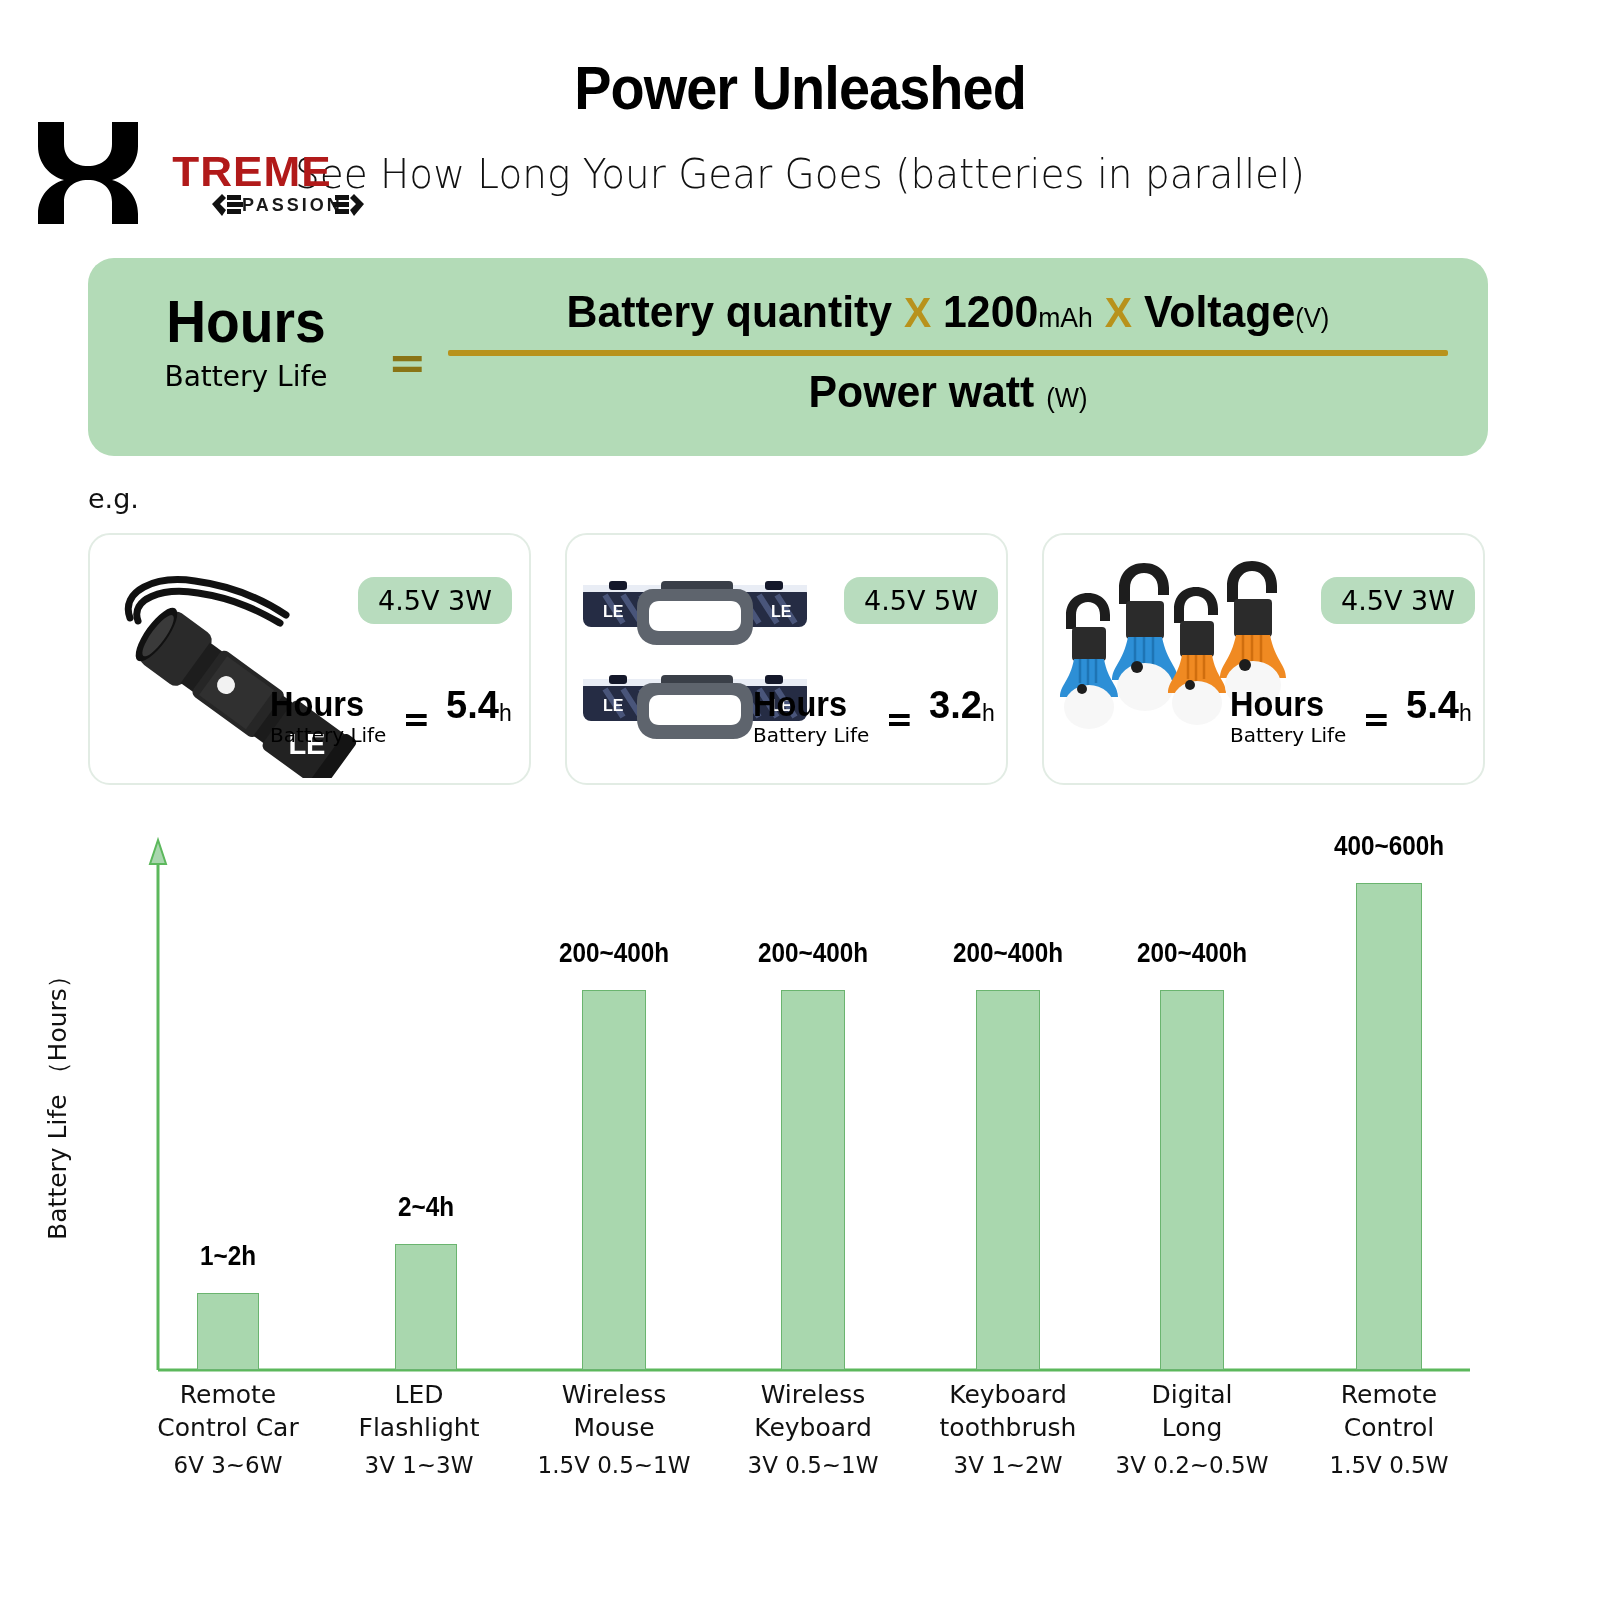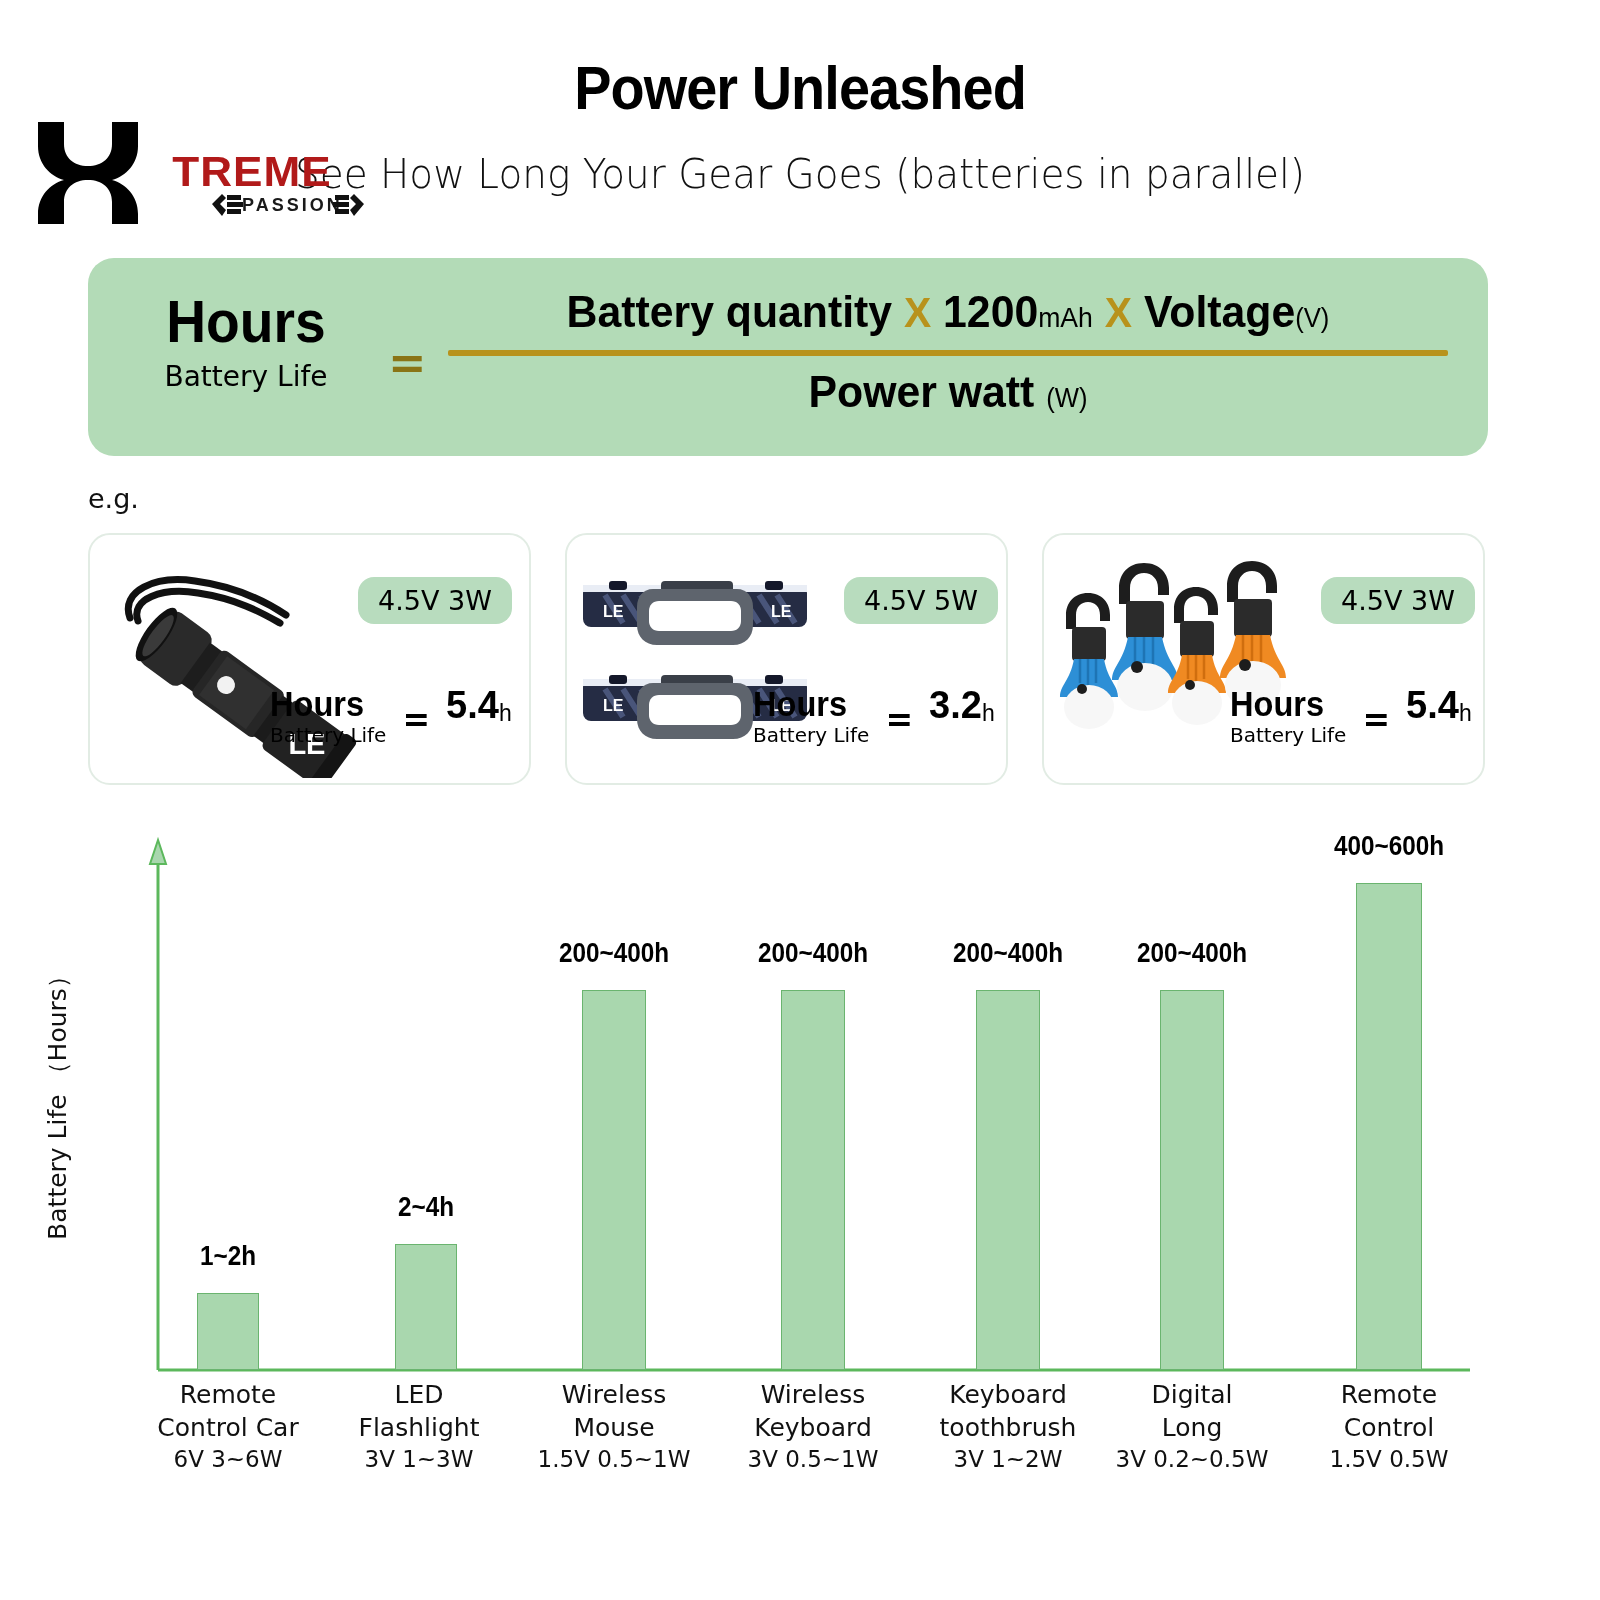--- a/index.html
+++ b/index.html
@@ -158,21 +158,21 @@
     font-family: "Liberation Sans", sans-serif;
     font-weight: bold; font-size: 27px; color: #000;
     text-align: center; white-space: nowrap;
     transform: scaleX(0.9);
   }
   .xtick {
     position: absolute; top: 1378px;
     text-align: center; font-size: 25px; color: #111;
     line-height: 1.32;
   }
-  .xtick .pw { font-size: 23px; display: block; }
+  .xtick .pw { font-size: 23px; display: block; margin-top: 6px; }
 
   .note {
     position: absolute; left: 100px; top: 1508px;
     font-size: 27px; color: #b6b6b6;
   }
 </style>
 </head>
 <body>
 
 <div id="page">

